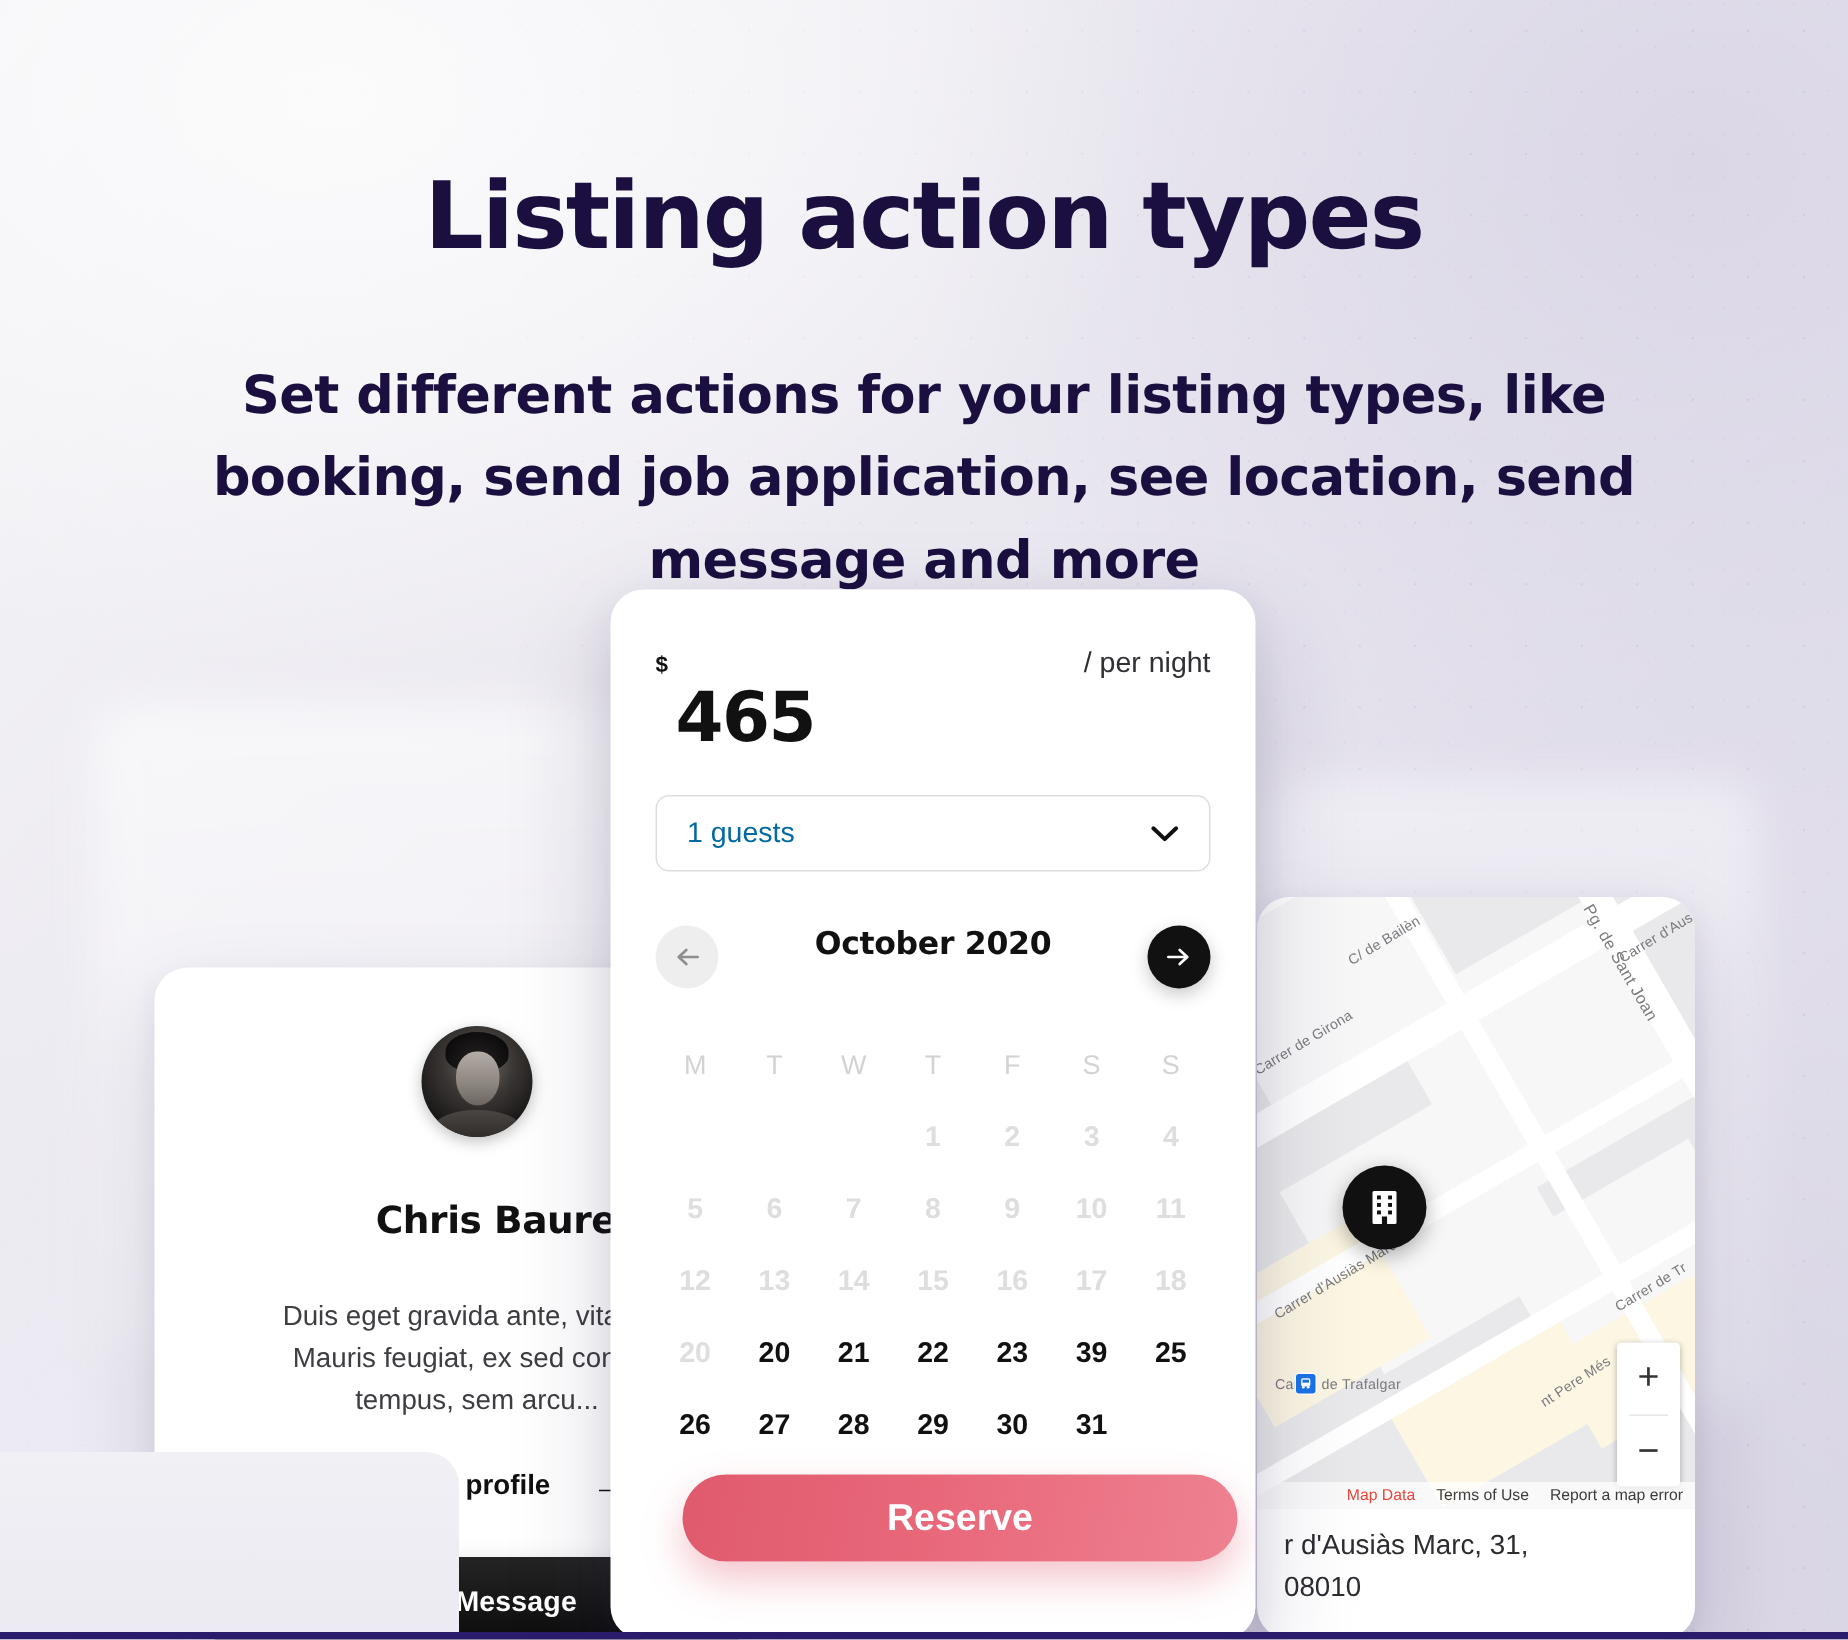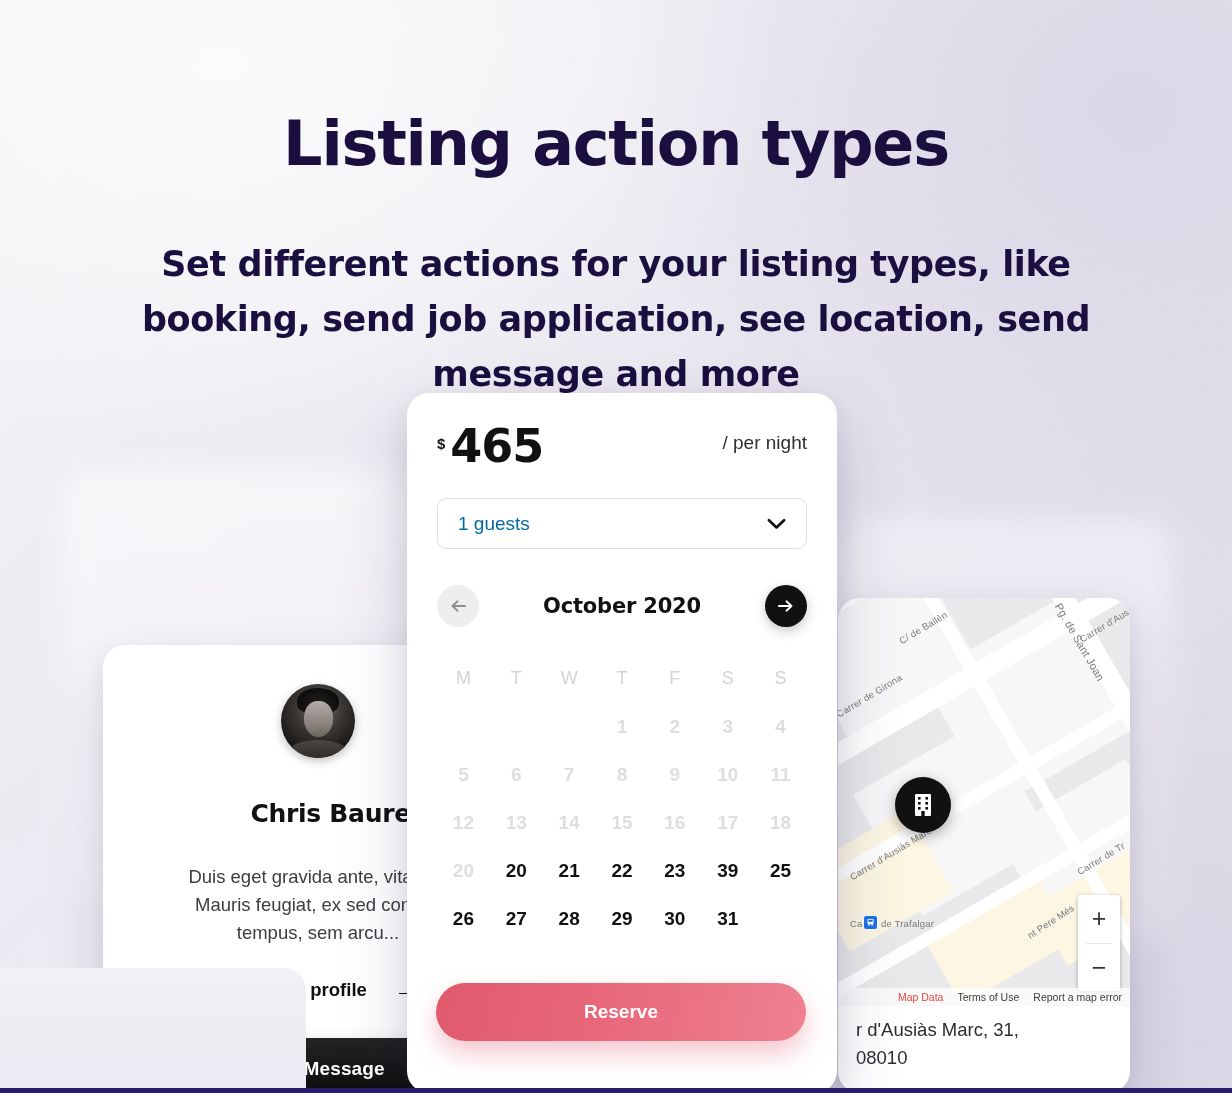--- a/index.html
+++ b/index.html
@@ -144,54 +144,54 @@
   .booking-card {
     left:407px; top:393px; width:430px; height:700px;
     box-shadow:0 30px 70px rgba(40,30,80,.18), 0 10px 26px rgba(40,30,80,.09);
     padding:30px; overflow:hidden;
   }
   .price-row { display:flex; align-items:baseline; justify-content:space-between; }
   .price-left { display:flex; align-items:flex-start; gap:5px; }
   .price-cur { font-size:15px; font-weight:700; color:#111; margin-top:12px; }
   .price-val {
     font-family:"DejaVu Sans", sans-serif;
-    font-size:46px; font-weight:700; color:#111; line-height:1; letter-spacing:-1px;
+    font-size:46px; font-weight:700; color:#111; line-height:1; letter-spacing:-1px;margin-top:32px;
   }
   .price-unit { font-size:19px; color:#2f2f34; }
   .guest-select {
     margin-top:29px; width:370px; height:51px; border:1px solid #dedee2; border-radius:9px;
     display:flex; align-items:center; justify-content:space-between; padding:0 20px;
     background:#fff; cursor:pointer;
   }
   .guest-select .val { font-size:19px; color:#0369a1; }
-  .cal-nav { margin-top:36px; display:flex; align-items:center; justify-content:space-between; }
+  .cal-nav { margin-top:36px; display:flex; align-items:flex-start; justify-content:space-between; }
   .nav-btn {
     width:42px; height:42px; border-radius:50%; border:none; cursor:pointer;
     display:flex; align-items:center; justify-content:center;
   }
   .nav-btn.prev { background:#eeeeef; }
   .nav-btn.next { background:#111; box-shadow:0 4px 12px rgba(0,0,0,.22); }
   .cal-month {
     font-family:"DejaVu Sans", sans-serif;
     font-weight:700; font-size:21px; color:#111; letter-spacing:-.2px;
   }
   .dow-row, .days-grid {
     display:grid; grid-template-columns:repeat(7,1fr); text-align:center;
   }
   .dow-row { margin-top:41px; }
   .dow { font-size:18px; color:#d3d3d6; font-weight:400; }
   .days-grid { margin-top:27px; row-gap:26px; }
   .day { font-size:19px; font-weight:700; color:#111; cursor:pointer; }
   .day.muted { color:#dededf; cursor:default; }
   .day.empty { color:transparent; }
   .btn-reserve {
-    position:absolute; left:29px; bottom:52px; width:370px; height:58px;
+    position:absolute; left:48px; bottom:52px; width:370px; height:58px;
     border:none; border-radius:29px; cursor:pointer;
     background:linear-gradient(100deg,#e05a6d 0%, #e8687a 45%, #ee8190 100%);
-    color:#fff; font-weight:700; font-size:19px;
+    color:#fff; font-weight:700; font-size:25px;
     font-family:"Liberation Sans", sans-serif;
     box-shadow:0 12px 26px rgba(224,90,109,.35);
   }
 
   
   .bottom-strip {
     position:absolute; left:0; right:0; bottom:0; height:5px;
     background:#2b1b6b;
   }
   .bottom-sheet {

